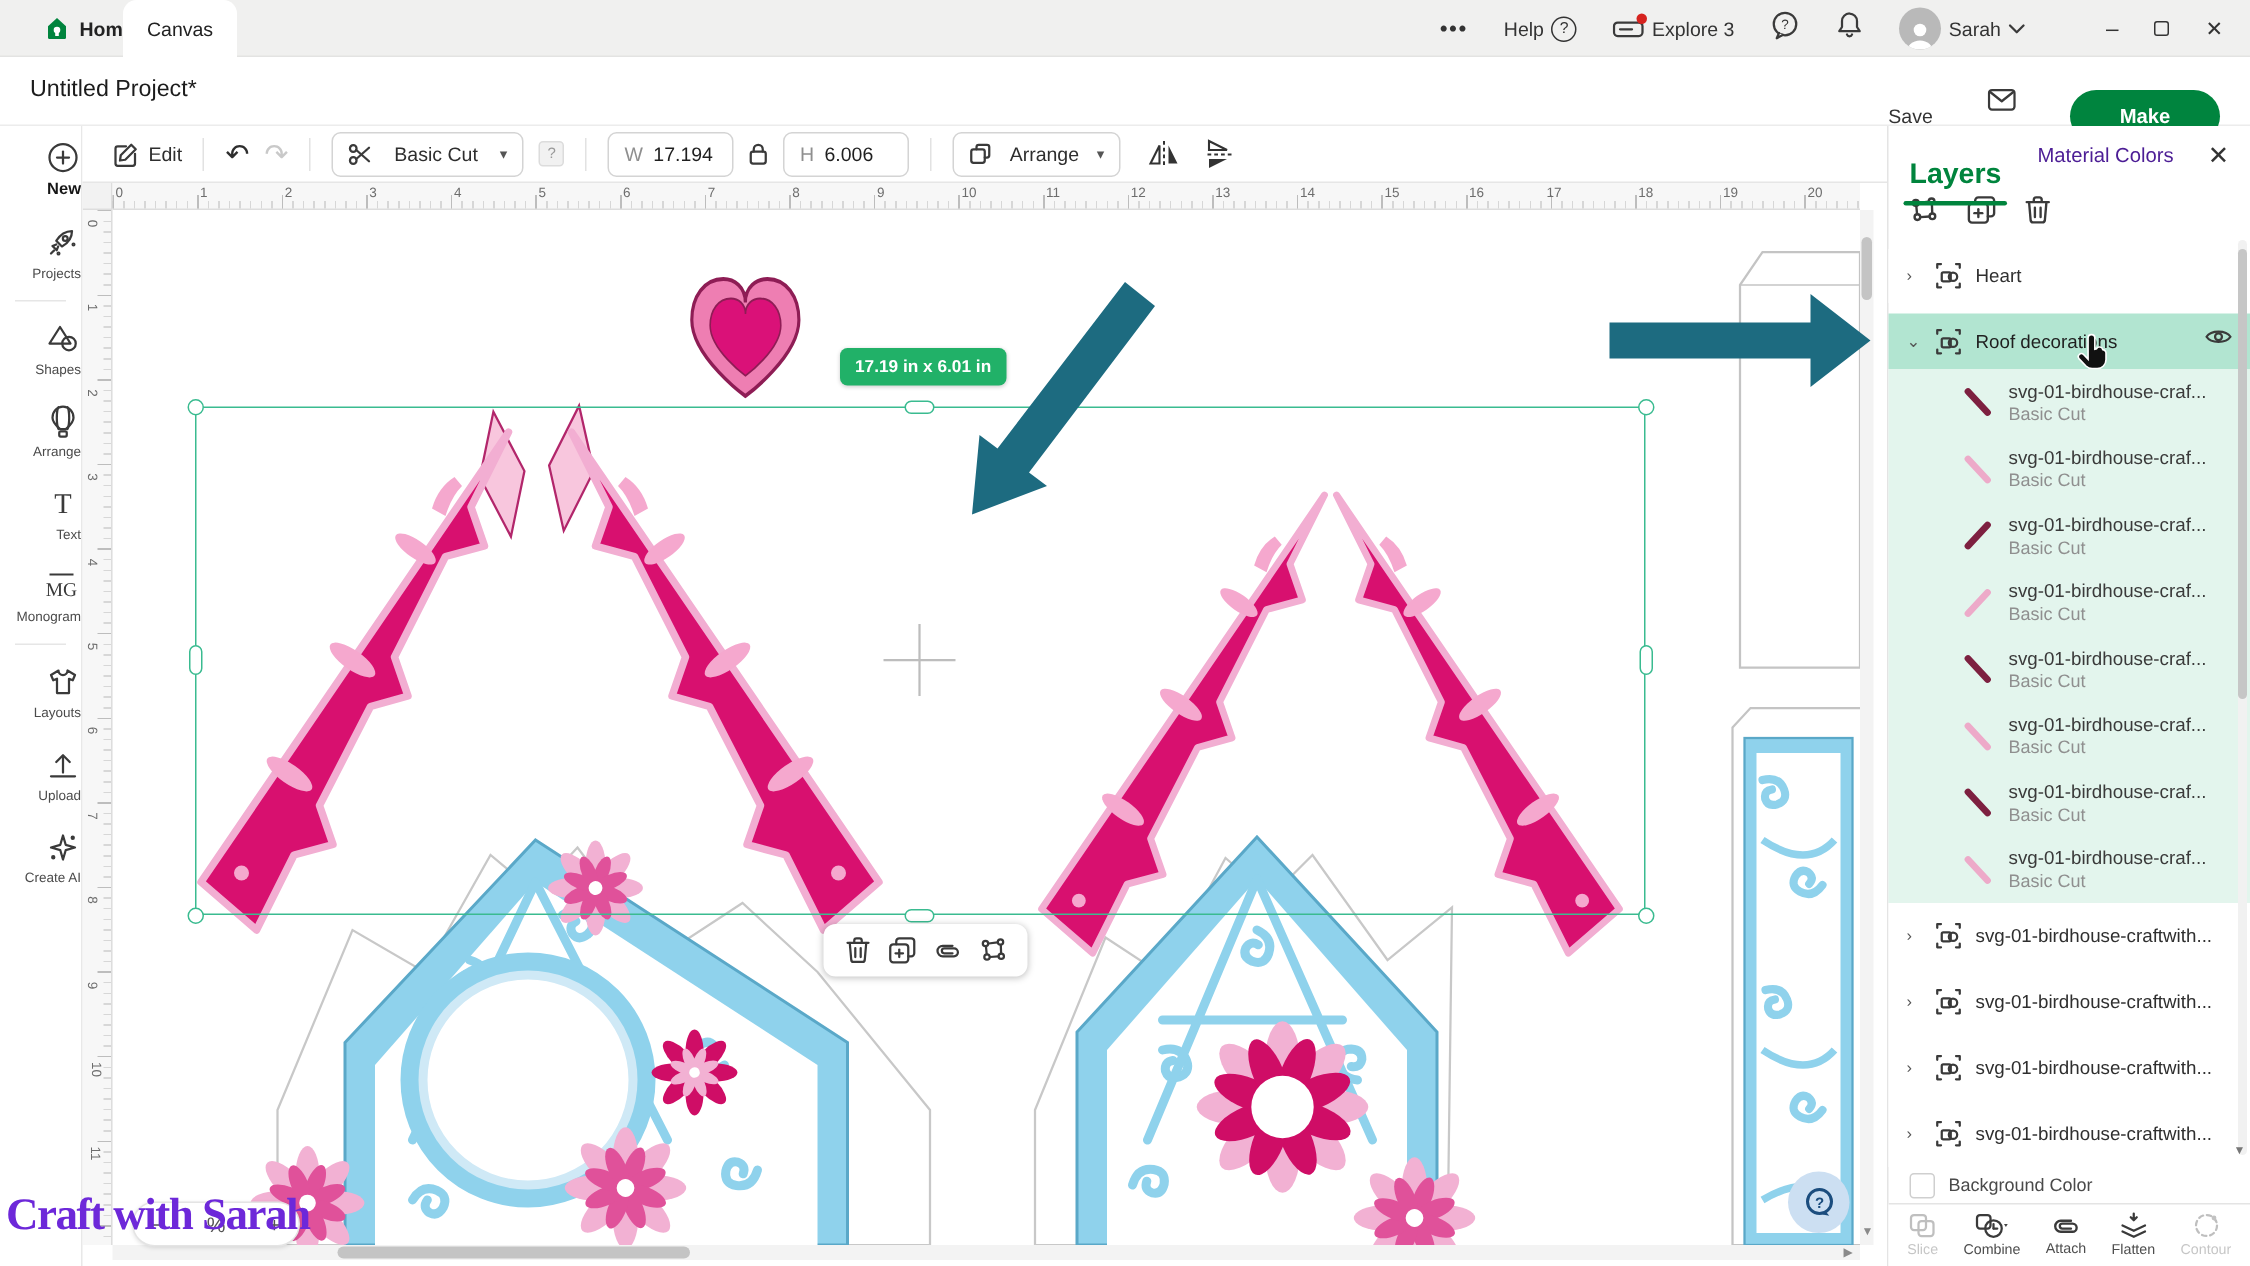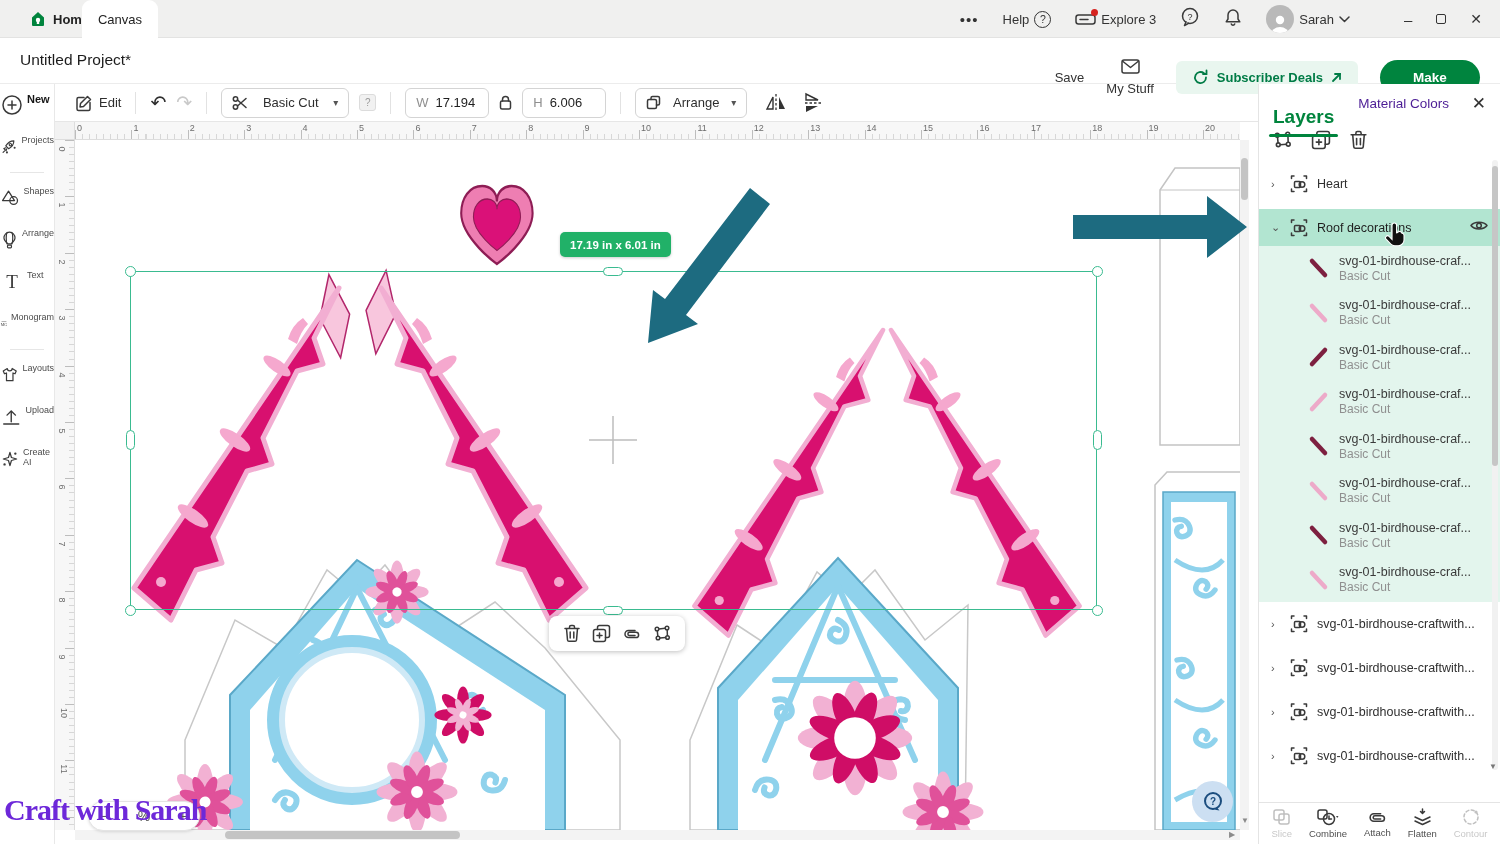--- a/index.html
+++ b/index.html
@@ -21,21 +21,21 @@
   #projectbar { position:absolute; left:0; top:38px; width:1500px; height:46px; background:#fff; border-bottom:1px solid #ececec; z-index:9; }
   #proj-title { position:absolute; left:20px; top:13px; font-size:15.5px; color:#1c1c1c; }
   .pb-right { position:absolute; right:0; top:16px; height:46px; display:flex; align-items:center; gap:22px; padding-right:20px; }
   #save-lbl { font-size:13px; color:#333; }
   #mystuff { display:flex; align-items:center; gap:7px; font-size:13px; color:#333;flex-direction:column; }
   #subdeals { display:flex; align-items:center; gap:8px; background:#e9f6ef; color:#007c46; font-size:13px; font-weight:bold; height:33px; padding:0 16px; border-radius:6px; }
   #make-btn { background:#00843e; color:#fff; font-size:13.5px; font-weight:bold; height:35px; width:100px; border-radius:20px; border:none; display:flex; align-items:center; justify-content:center; cursor:pointer; }
 
   
   #sidebar { position:absolute; left:0; top:84px; width:55px; height:760px; background:#fff; border-right:1px solid #e8e8e8; z-index:8; display:flex; flex-direction:column; align-items:center; }
-  .sb-item { width:100%; display:flex; flex-direction:row; align-items:flex-start; gap:3px; padding:9px 0; cursor:pointer; }
+  .sb-item { width:100%; display:flex; flex-direction:column; align-items:flex-end; gap:3px; padding:9px 0; cursor:pointer; }
   .sb-item span.lbl { font-size:9px; color:#4b4b4b; }
   .sb-item.first span.lbl { font-size:11px; font-weight:bold; color:#161616; }
   .sb-div { width:34px; border-top:1px solid #e6e6e6; margin:4px 0; }
   .ic { stroke:#3a3a3a; fill:none; stroke-width:1.5; stroke-linecap:round; stroke-linejoin:round; }
 
   
   #edittoolbar { position:absolute; left:55px; top:84px; width:1203px; height:38px; background:#fff; border-bottom:1px solid #e6e6e6; display:flex; align-items:center; padding-left:20px; gap:10px; z-index:8; }
   .sep { width:1px; height:22px; background:#e2e2e2; margin:0 4px; }
   .tbtn { display:flex; align-items:center; gap:6px; font-size:13px; color:#2e2e2e; cursor:pointer; }
   .ctl { display:flex; align-items:center; gap:7px; height:30px; border:1px solid #d4d4d4; border-radius:6px; padding:0 10px; font-size:13px; color:#2e2e2e; cursor:pointer; background:#fff; }
@@ -178,31 +178,20 @@
   <span id="proj-title">Untitled Project*</span>
   <div class="pb-right">
     <span id="save-lbl">Save</span>
     <span id="mystuff">
       <svg width="19" height="15" viewBox="0 0 19 15" class="ic">
           <rect x="1" y="1" width="17" height="13" rx="2"></rect>
           <polyline points="2,2.5 9.5,8.5 17,2.5"></polyline>
         </svg>
       <span>My Stuff</span>
     </span>
-    <span id="subdeals">
-      <svg width="17" height="17" viewBox="0 0 17 17" style="stroke:#007c46; fill:none; stroke-width:1.8; stroke-linecap:round;">
-          <path d="M14 8.5 a5.5 5.5 0 1 1 -2 -4.2"></path>
-          <polyline points="14.5,1.5 14.5,5 11,5"></polyline>
-        </svg>
-      <span>Subscriber Deals</span>
-      <svg width="11" height="11" viewBox="0 0 11 11" style="stroke:#007c46; fill:none; stroke-width:1.8; stroke-linecap:round;">
-          <line x1="2" y1="9" x2="9" y2="2"></line>
-          <polyline points="4,2 9,2 9,7"></polyline>
-        </svg>
-    </span>
     <button id="make-btn">Make</button>
   </div>
 </div>
 
 <div id="sidebar">
   <div class="sb-item first">
     <svg width="24" height="24" viewBox="0 0 24 24" class="ic">
         <circle cx="12" cy="12" r="9"></circle>
         <line x1="12" y1="8" x2="12" y2="16"></line>
         <line x1="8" y1="12" x2="16" y2="12"></line>
@@ -748,20 +737,24 @@
         <span class="chev-s">›</span>
         <svg width="20" height="20" viewBox="0 0 20 20" class="ic">
             <path d="M5 2 H2.5 V4.5 M15 2 h2.5 V4.5 M17.5 15 v2.5 H15 M5 17.5 H2.5 V15"></path>
             <rect x="5.5" y="7.5" width="6" height="6" rx="1"></rect>
             <circle cx="13" cy="10.5" r="2.8"></circle>
           </svg>
         <span class="glabel">svg-01-birdhouse-craftwith...</span>
       </div>
       </div>
 
+    <div id="bg-row">
+      <span id="bg-swatch"></span>
+      <span class="glabel">Background Color</span>
+    </div>
   </div>
 
   <div id="panel-scroll">
       <div class="pthumb"></div>
     </div>
   <span class="list-darr">▼</span>
 
   <div id="panel-actions">
     <span class="pact disabled">
       <svg width="19" height="18" viewBox="0 0 19 18" class="ic">

